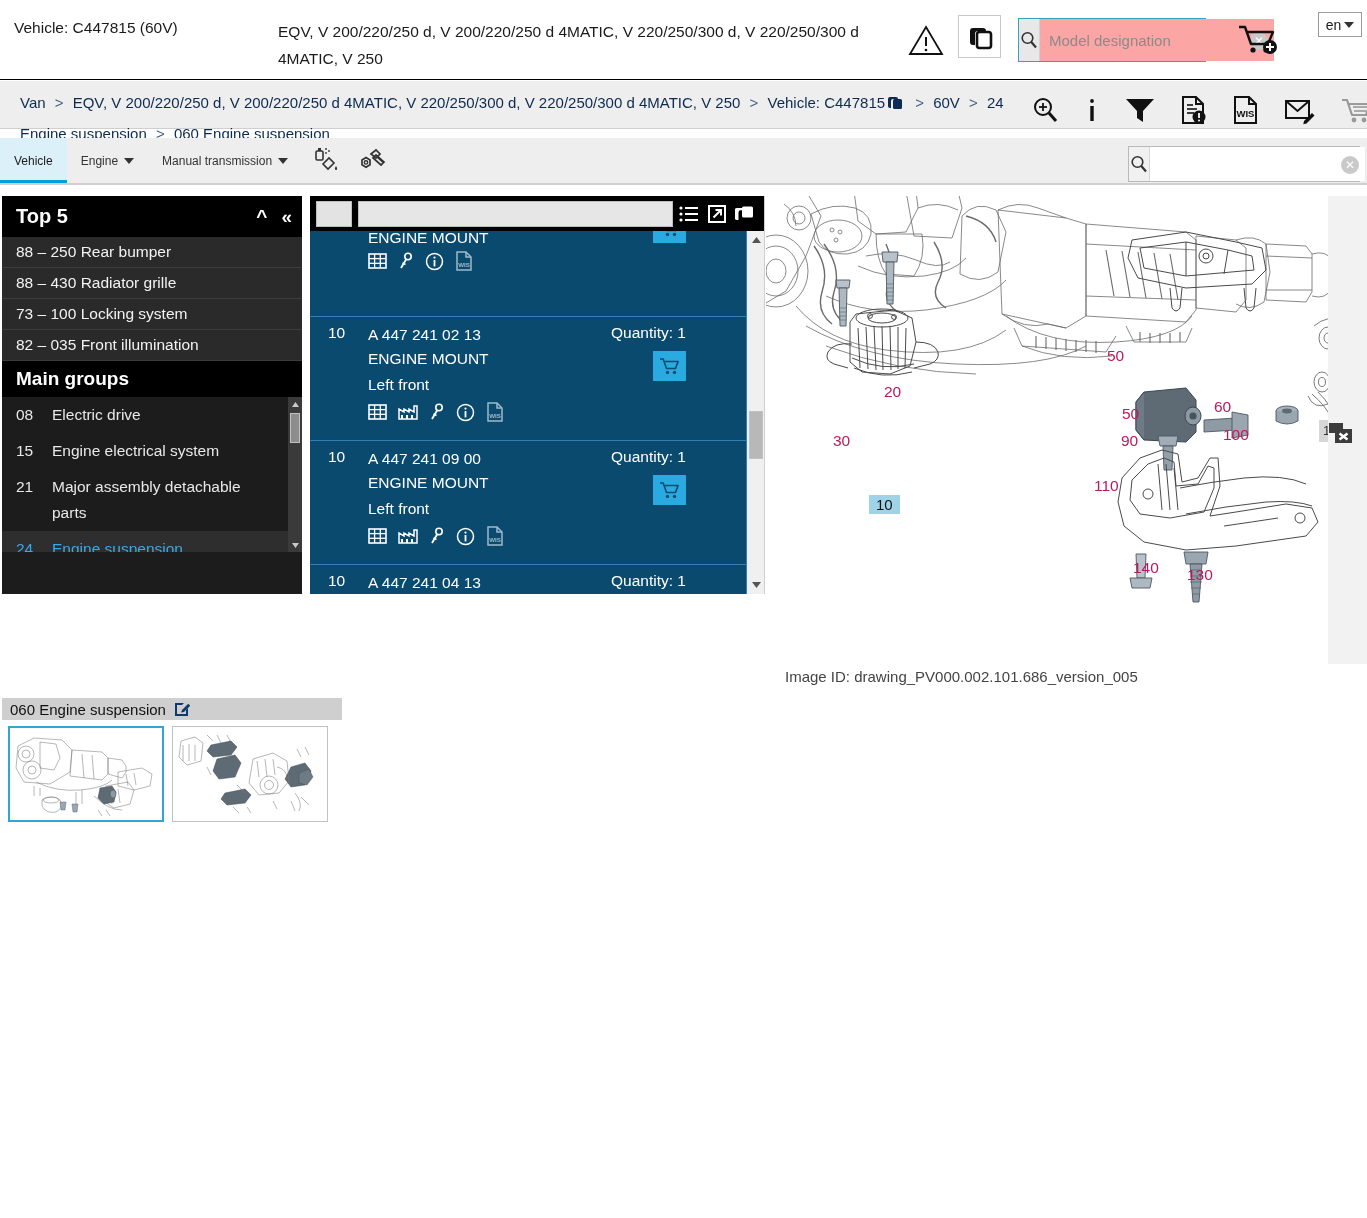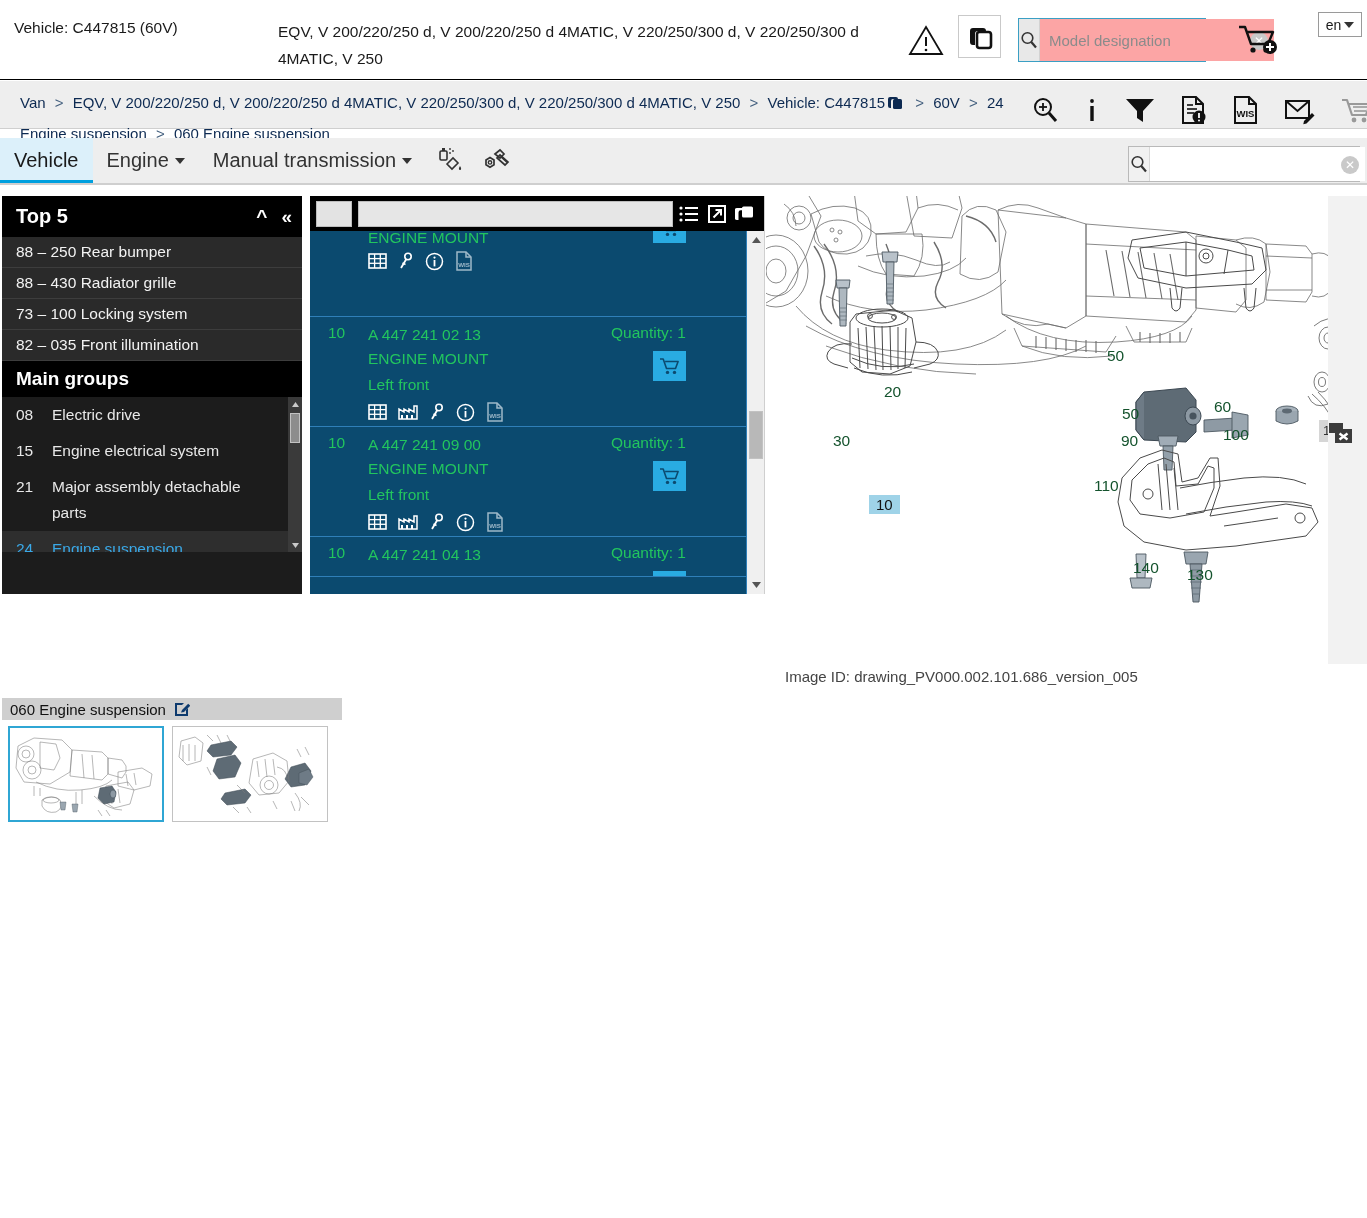--- a/index.html
+++ b/index.html
@@ -87,21 +87,21 @@
   
   .tabbar {
     position: absolute; left: 0; top: 138px; width: 1367px; height: 47px;
     background: #eeeeee;
   }
   .tabbar .tline {
     position: absolute; left: 0; bottom: 0; width: 1367px; height: 2px; background: #cfcfcf;
   }
   .tabs { position: absolute; left: 0; top: 0; height: 45px; display: flex; align-items: stretch; }
   .tab {
-    display: flex; align-items: center; padding: 0 14px; font-size: 20px;
+    display: flex; align-items: center; padding: 0 14px; font-size: 12px;
     color: #333; cursor: pointer; position: relative; gap: 6px;
   }
   .tab.active { background: #dcf0fa; color: #1a1a1a; }
   .tab.active::after {
     content: ""; position: absolute; left: 0; bottom: 0; width: 100%; height: 3px; background: #00a0df;
   }
   .caret { border-left: 5px solid transparent; border-right: 5px solid transparent;
            border-top: 6px solid #333; display: inline-block; }
   .tabicons { display: flex; align-items: center; gap: 16px; padding: 0 10px; }
   .tabicons .ti { cursor: pointer; display: flex; align-items: center; }
@@ -167,22 +167,22 @@
   }
   .parts-head {
     height: 35px; background: #000; display: flex; align-items: center; padding: 0 6px; gap: 6px;
   }
   .parts-head .box1 { width: 36px; height: 26px; background: #e3e3e3; border: 1px solid #bdbdbd; cursor: pointer; }
   .parts-head .box2 { flex: 1; height: 26px; background: #e6e6e6; border: 1px solid #bdbdbd; cursor: pointer; }
   .parts-head .hicons { display: flex; gap: 9px; align-items: center; padding-right: 3px; }
   .parts-head .hicons span { cursor: pointer; display: flex; align-items: center; }
   .parts-body { position: relative; height: 363px; overflow: hidden; background: #0b4a6f; }
   .part-row {
-    position: relative; padding: 7px 0 4px 18px; border-bottom: 1px solid #2f7fb8;
-    color: #22c55e; background: #0b4a6f; cursor: pointer;
+    position: relative; padding: 7px 0 18px 18px; border-bottom: 1px solid #2f7fb8;
+    color: #ffffff; background: #0b4a6f; cursor: pointer;
   }
   .part-row .pos { position: absolute; left: 18px; top: 7px; font-size: 15.5px; }
   .part-row .pno { margin-left: 40px; font-size: 15.5px; line-height: 22px; }
   .part-row .pdesc { margin-left: 40px; font-size: 15.5px; line-height: 26px; }
   .part-row .ploc { margin-left: 40px; font-size: 15.5px; line-height: 26px; }
   .part-row .picons { margin-left: 40px; display: flex; gap: 11px; align-items: center; margin-top: 4px; }
   .part-row .picons span { cursor: pointer; display: flex; align-items: center; }
   .part-row .qty { position: absolute; right: 78px; top: 7px; font-size: 15.5px; white-space: nowrap; }
   .part-row .cartbtn {
     position: absolute; right: 78px; top: 34px; width: 33px; height: 30px; background: #29abe2;
@@ -205,21 +205,21 @@
   
   .viewer {
     position: absolute; left: 766px; top: 196px; width: 601px; height: 468px;
     background: #fff; overflow: hidden;
   }
   .viewer svg { position: absolute; left: 0; top: 0; }
   .hl-box {
     position: absolute; background: #9fd3e8; padding: 1px 7px; font-size: 15px;
     color: #111; cursor: pointer;
   }
-  .callout { position: absolute; font-size: 15.5px; color: #14532d; cursor: pointer; }
+  .callout { position: absolute; font-size: 15.5px; color: #be185d; cursor: pointer; }
   .vtools {
     position: absolute; left: 1328px; top: 196px; width: 39px; height: 468px;
     background: #f2f2f2; display: flex; flex-direction: row; align-items: center;
     padding-top: 7px; gap: 13px;
   }
   .vtools .vt { cursor: pointer; display: flex; align-items: center; justify-content: center; width: 30px; height: 28px; }
   .zslider {
     position: relative; width: 13px; height: 160px; background: #fafafa;
     border: 1px solid #ccc; border-radius: 7px; margin-top: 4px; cursor: pointer;
   }

